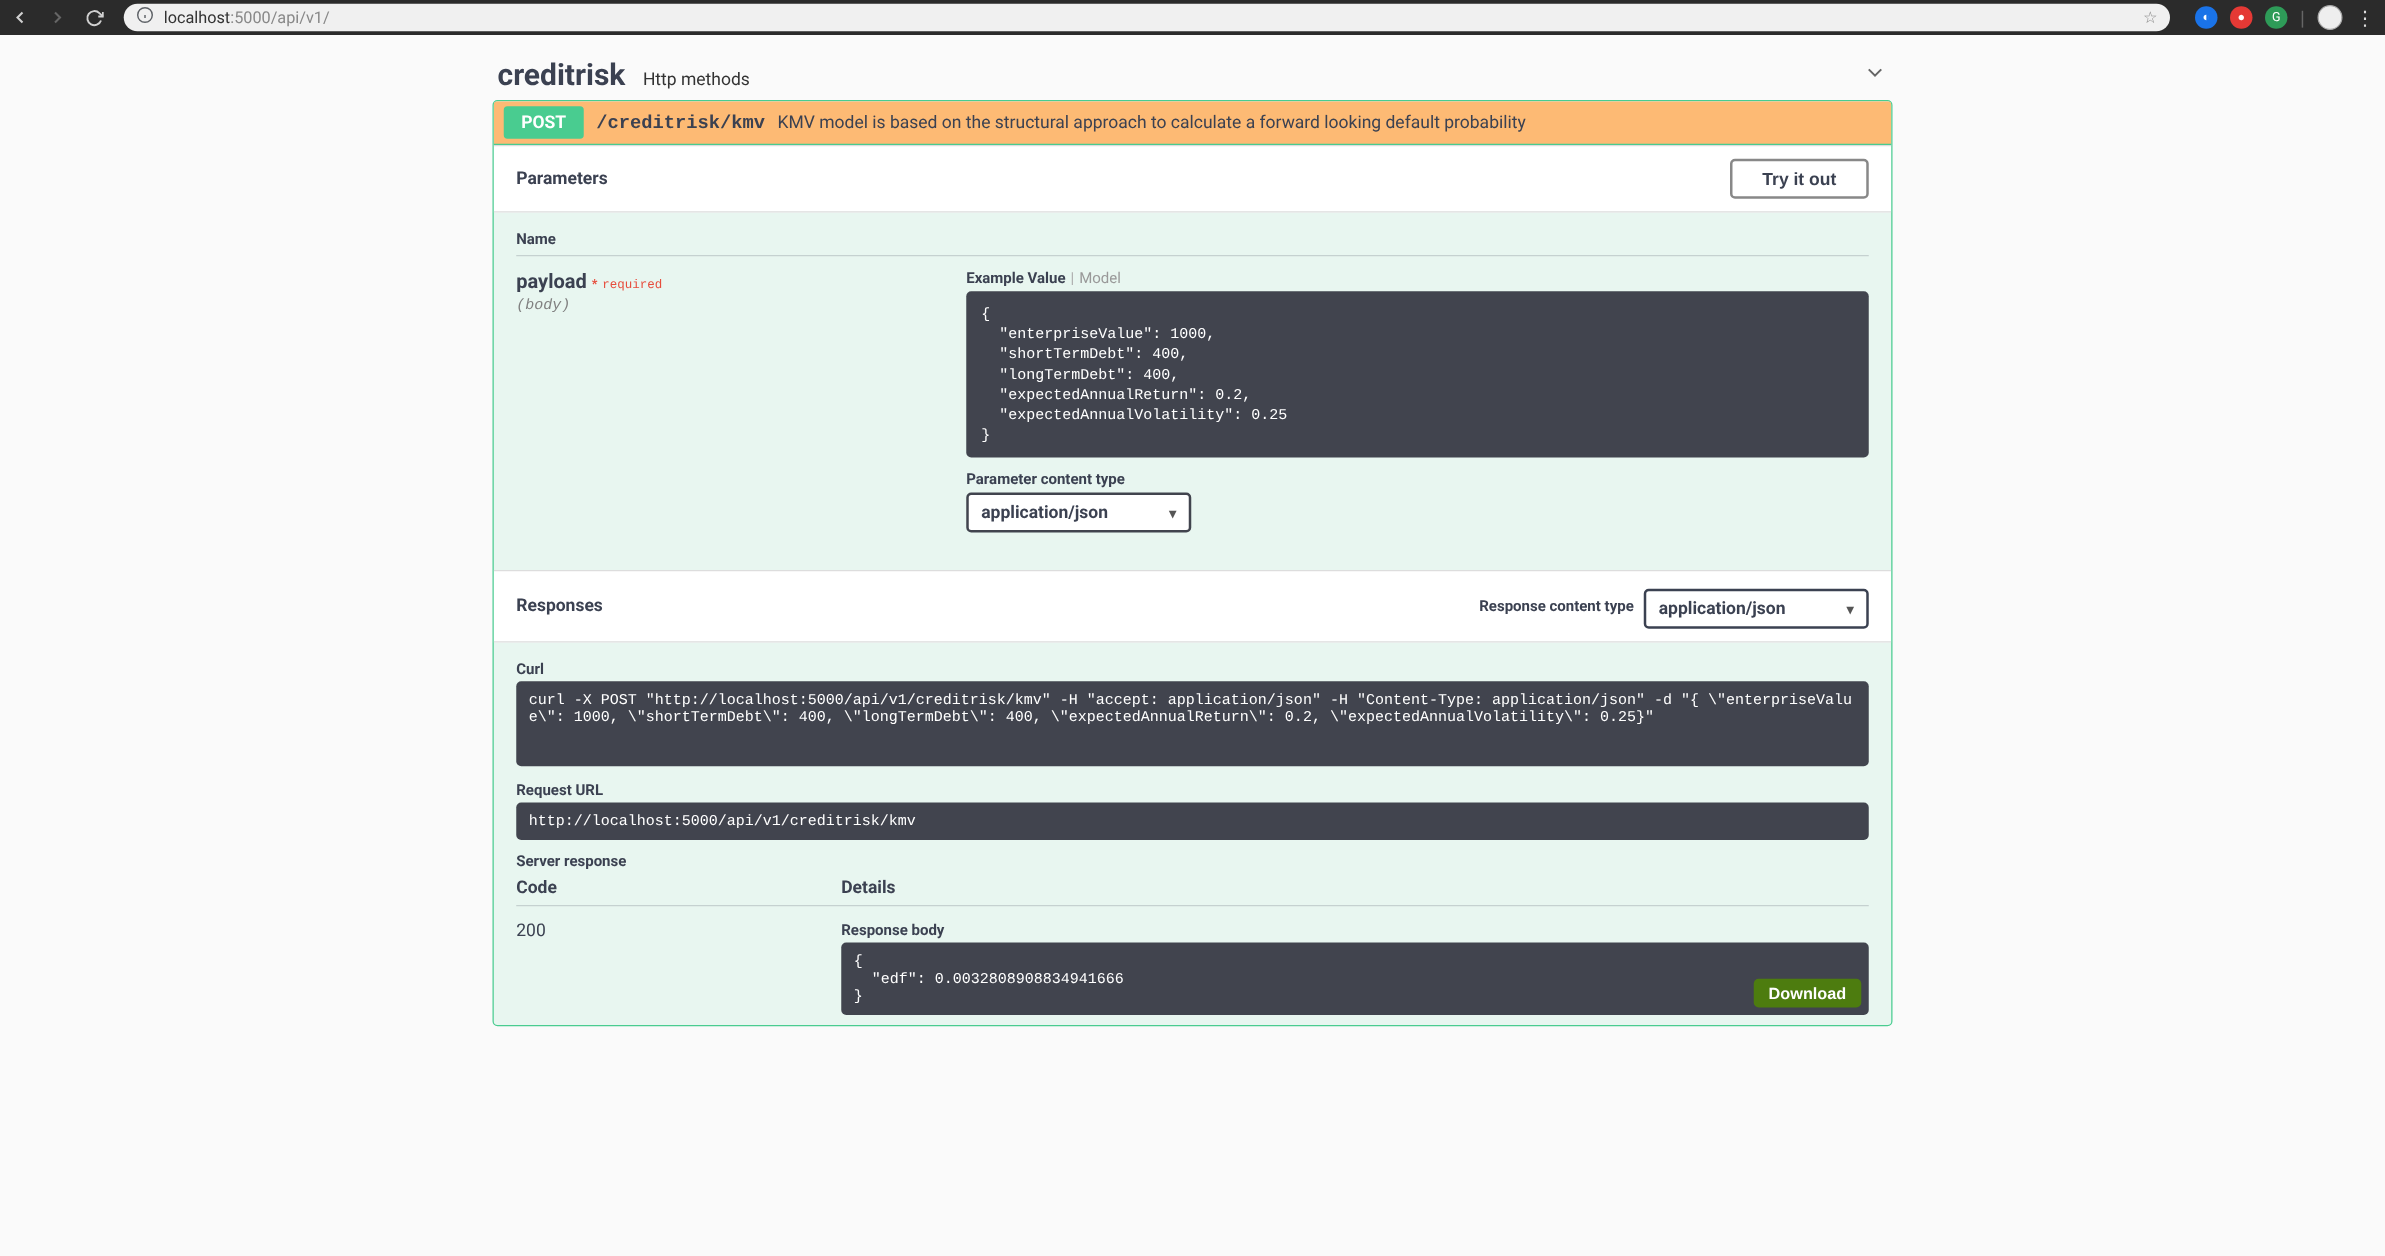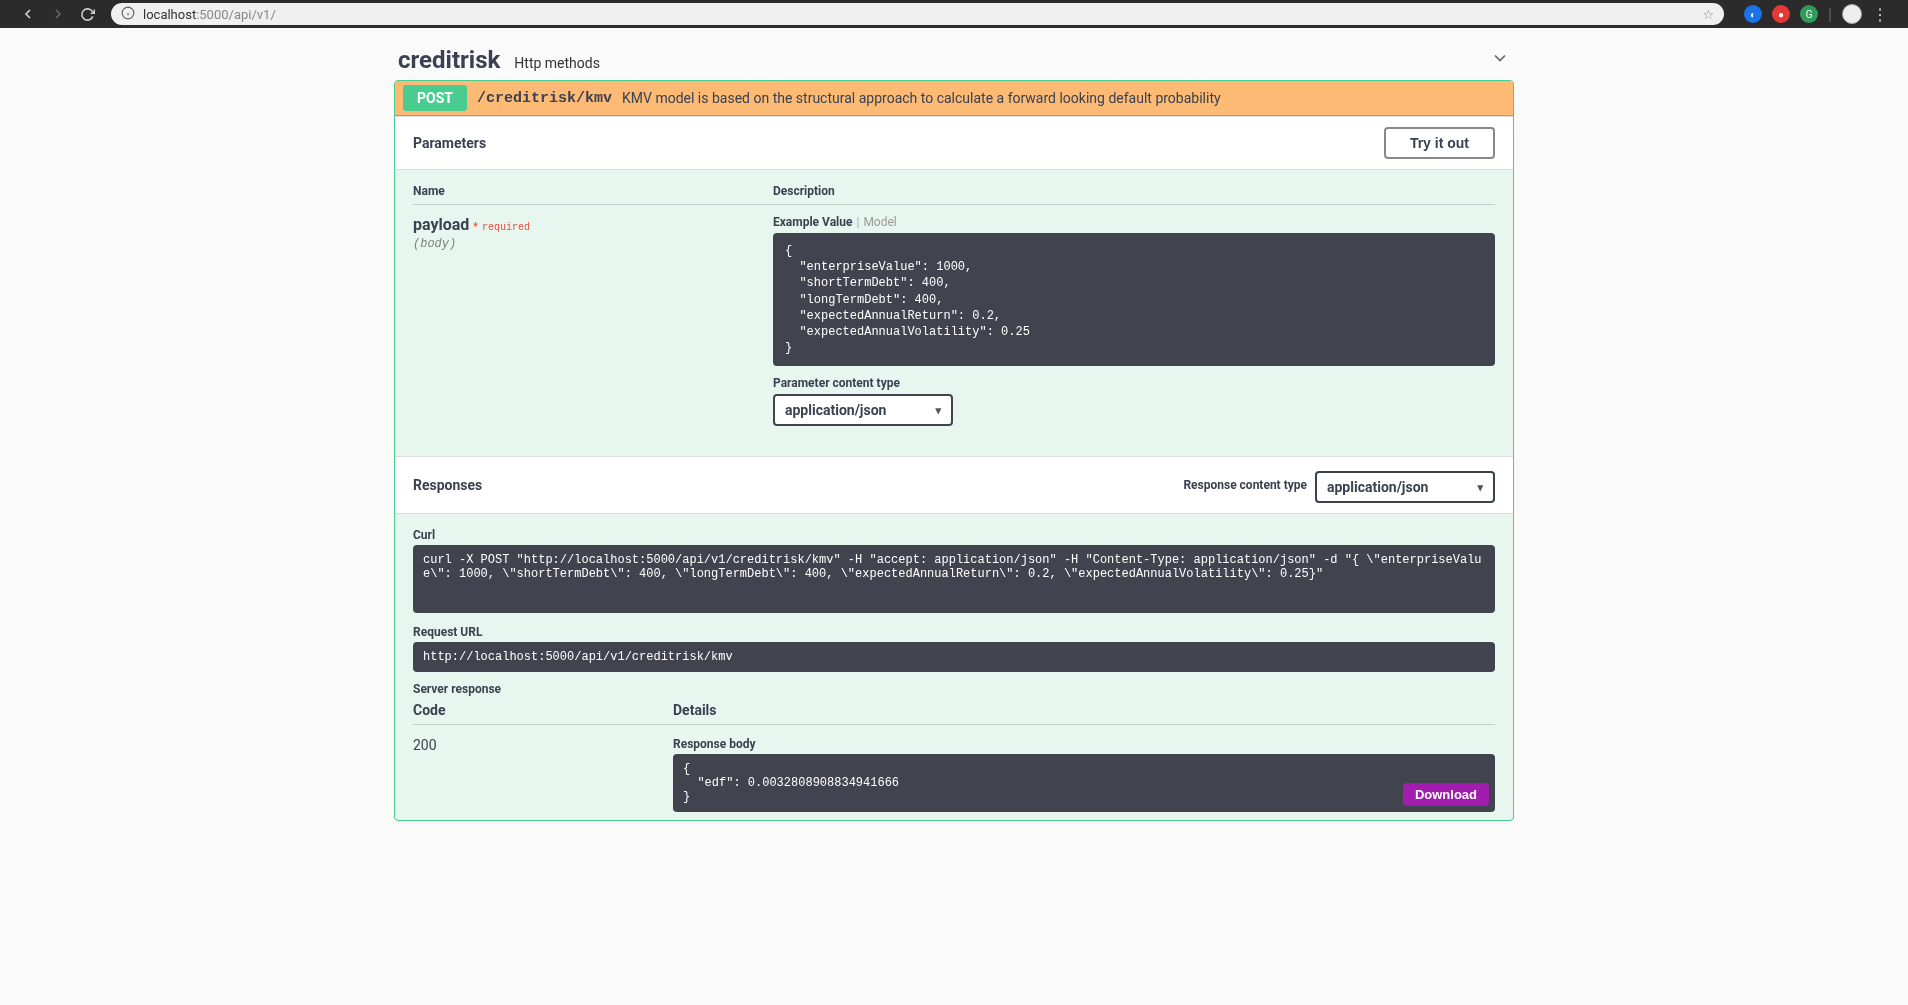--- a/index.html
+++ b/index.html
@@ -8,21 +8,21 @@
   background: #fafafa;
   color: #3b4151;
 }
 
 
 .browser-chrome {
   background: #2b2b2b;
   height: 28px;
   display: flex;
   align-items: center;
-  padding: 0 20px;
+  padding: 0 8px;
   gap: 10px;
 }
 .browser-nav-controls { display: flex; gap: 14px; align-items: center; }
 .browser-icon { color: #d0d0d0; cursor: pointer; display:flex; align-items:center; }
 .browser-icon.disabled { color: #666; }
 .browser-omnibox {
   flex: 1;
   background: #f0f0f0;
   border-radius: 14px;
   height: 22px;
@@ -173,21 +173,21 @@
 
 .resp-table-head { display:flex; font-size:14px; font-weight:700; color:#3b4151; border-bottom:1px solid rgba(59,65,81,.2); padding-bottom:6px; margin-top:6px; }
 .resp-col-code { width:260px; }
 .resp-row { display:flex; align-items:flex-start; margin-top:12px; }
 .resp-code-val { width:260px; font-size:14px; color:#3b4151; }
 .resp-details { flex:1; }
 .resp-body-block { position: relative; }
 .download-btn {
   position:absolute;
   bottom:6px; right:6px;
-  background:#a21caf;
+  background:#4d7c0f;
   color:#fff;
   border:none;
   border-radius:4px;
   font-weight:700;
   font-size:13px;
   padding:4px 12px;
   cursor:pointer;
 }
 .server-response-label { font-size:12px; font-weight:700; color:#3b4151; margin-top:10px; }
 </style>
@@ -255,21 +255,20 @@
     </div>
 
     <div class="section-bar">
       <span class="section-title">Parameters</span>
       <button class="tryout-btn">Try it out</button>
     </div>
 
     <div class="params-block">
       <div class="params-head">
         <span class="col-name">Name</span>
-        <span class="col-desc">Description</span>
       </div>
       <div class="param-row">
         <div class="param-left">
           <div class="param-name-line">
             <span>payload</span>
             <span class="req-star">*</span>
             <span class="req-word">required</span>
           </div>
           <div class="param-in">(body)</div>
         </div>

